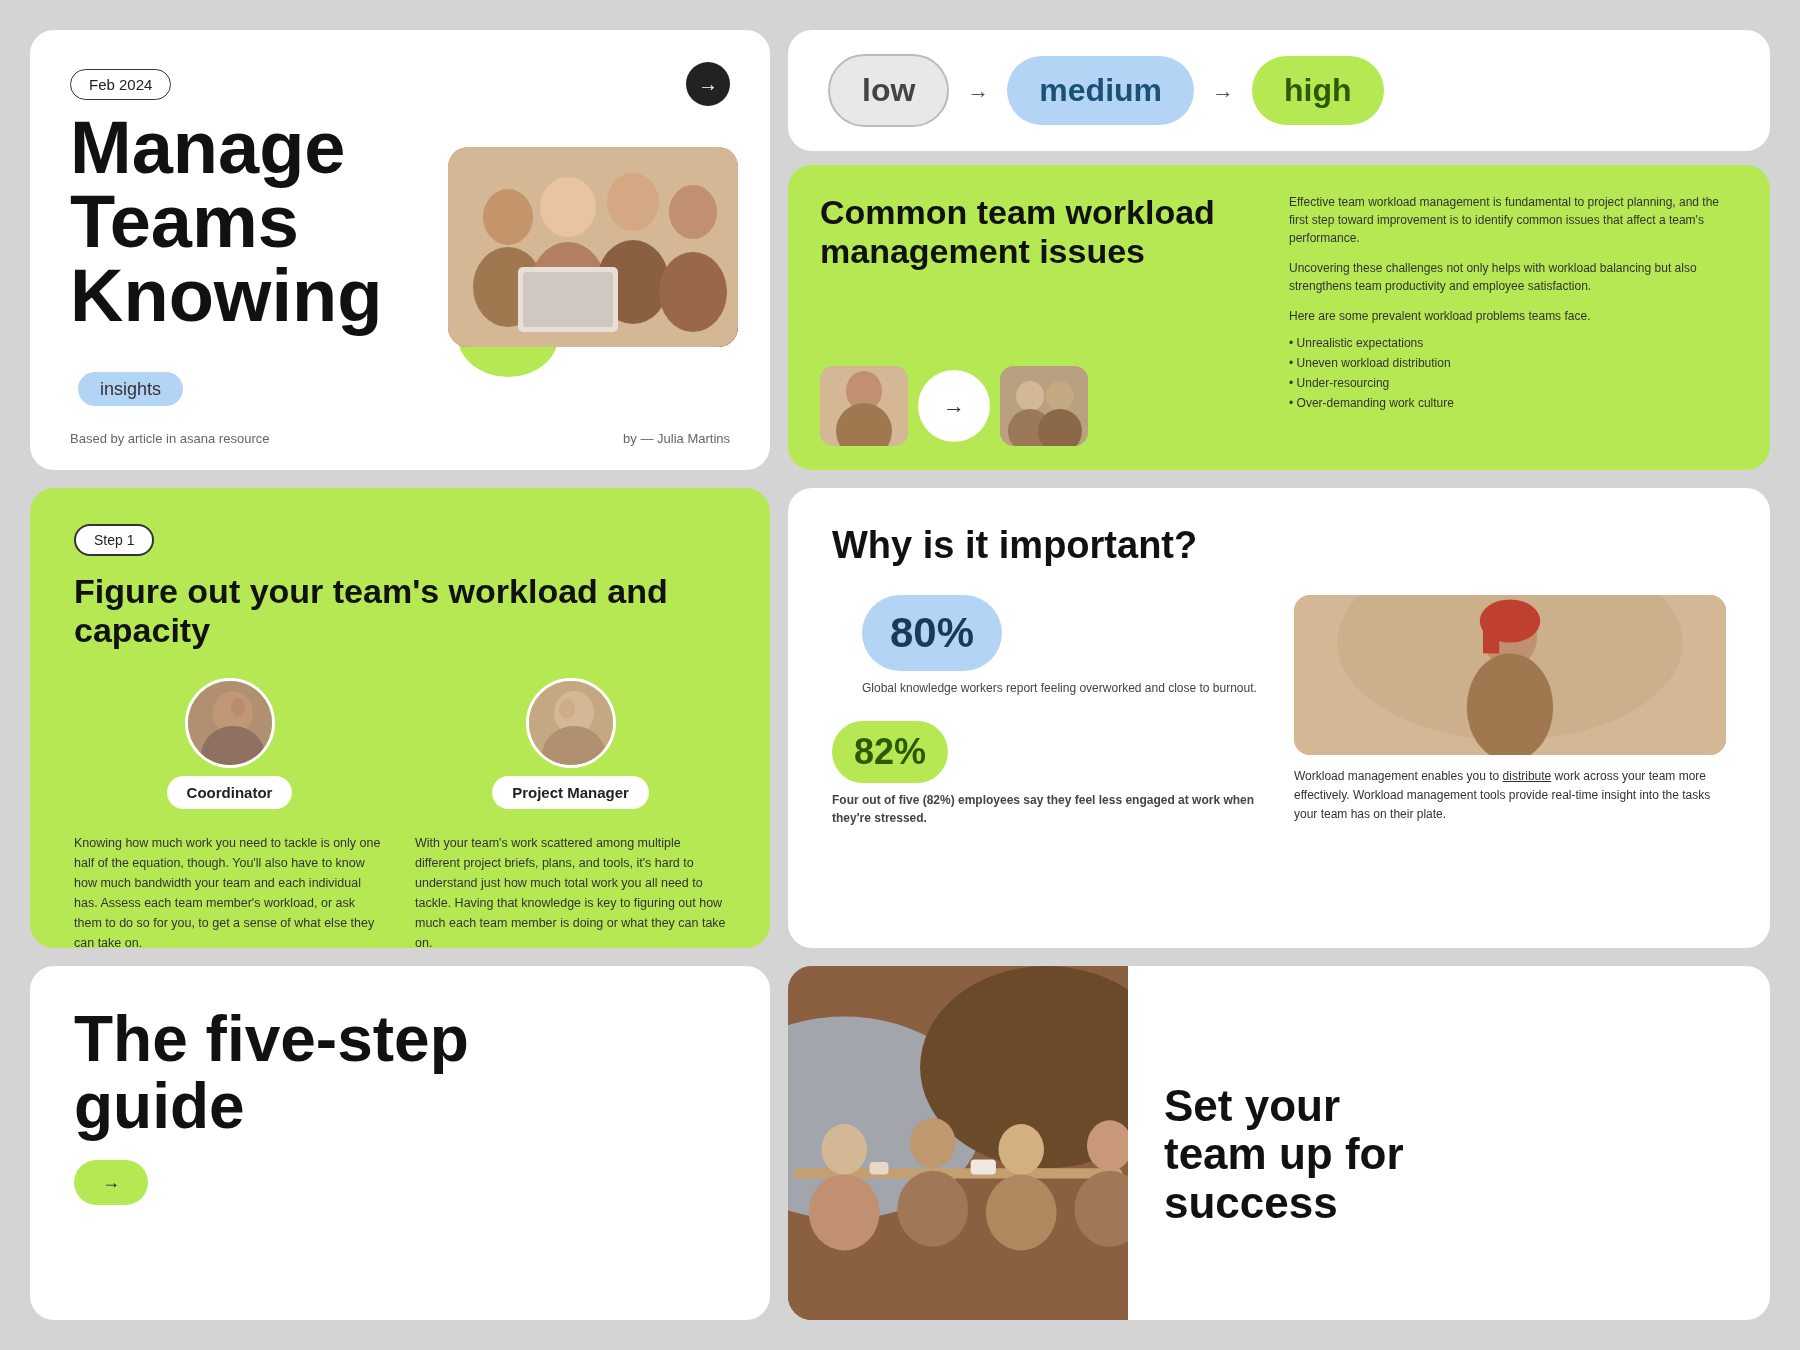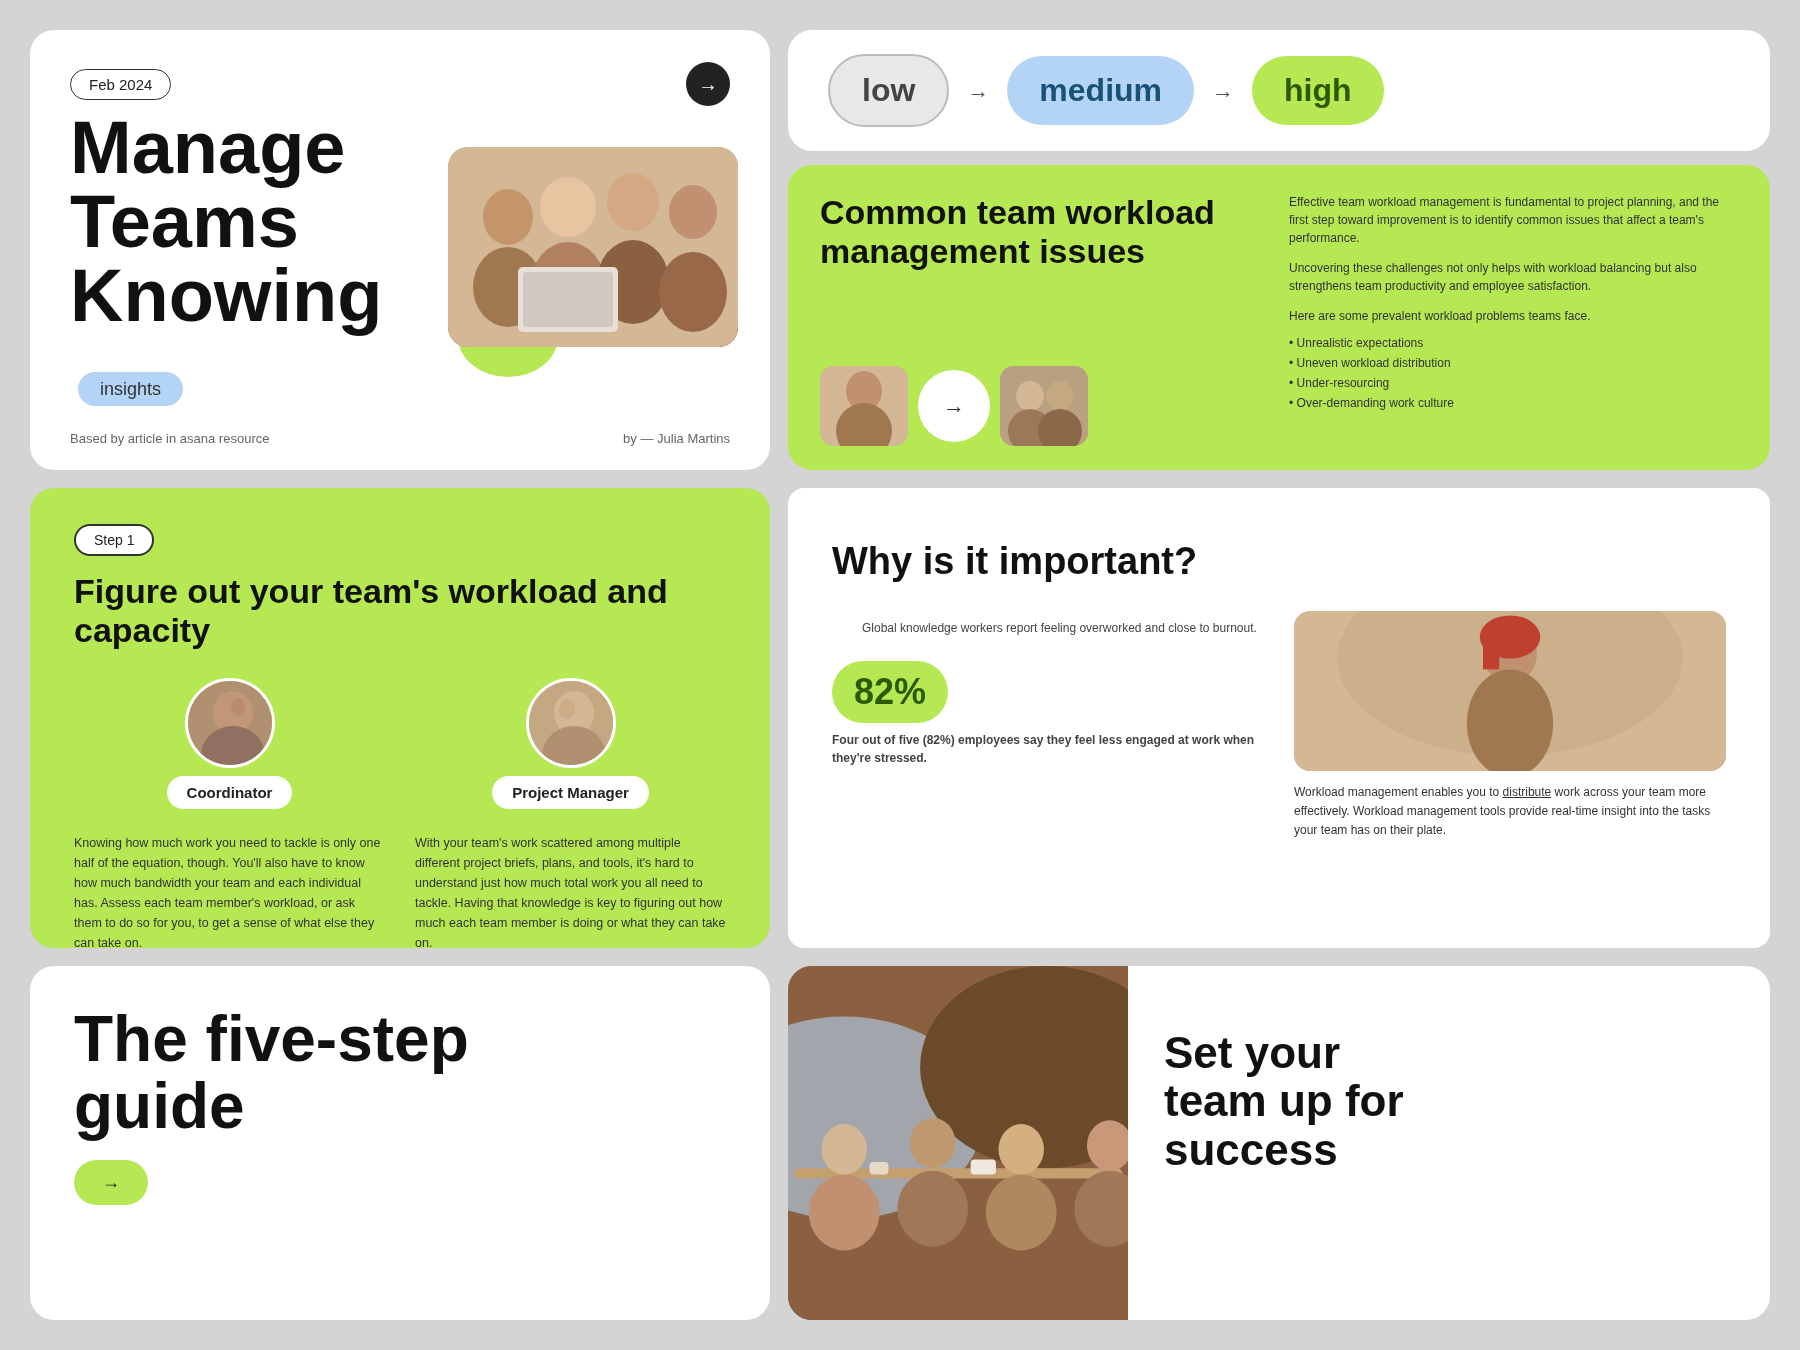--- a/index.html
+++ b/index.html
@@ -283,22 +283,22 @@
       font-size: 12.5px;
       color: #333;
       line-height: 1.6;
     }
 
     
     .card-why {
       grid-column: 2;
       grid-row: 2;
       background: white;
-      border-radius: 16px;
-      padding: 52px 44px;
+      border-radius: 24px;
+      padding: 36px 44px;
     }
 
     .why-title {
       font-size: 38px;
       font-weight: 900;
       color: #111;
       margin-bottom: 28px;
     }
 
     .why-content {
@@ -418,21 +418,21 @@
     .success-photo-inner {
       width: 100%;
       height: 100%;
       background: linear-gradient(160deg, #b8956a 0%, #8a6440 40%, #6b4a2a 100%);
       position: relative;
     }
 
     .success-content {
       padding: 40px 36px;
       display: flex;
-      align-items: flex-start;
+      align-items: center;
       margin-top: 23px;
     }
 
     .success-title {
       font-size: 44px;
       font-weight: 900;
       color: #111;
       line-height: 1.1;
     }
 
@@ -605,20 +605,21 @@
     <p>With your team's work scattered among multiple different project briefs, plans, and tools, it's hard to understand just how much total work you all need to tackle. Having that knowledge is key to figuring out how much each team member is doing or what they can take on.</p>
   </div>
 </div>
 
 <div class="card card-why">
   <h2 class="why-title">Why is it important?</h2>
 
   <div class="why-content">
     <div class="why-left">
       <div class="stat-section">
+        <div class="stat-bubble-large">80%</div>
         <p class="stat-label" style="margin-top:8px; margin-left:30px;">Global knowledge workers report feeling overworked and close to burnout.</p>
       </div>
       <div class="stat-section">
         <div class="stat-bubble-medium">82%</div>
         <p class="stat-label" style="margin-top:8px;font-weight:bold;">Four out of five (82%) employees say they feel less engaged at work when they're stressed.</p>
       </div>
     </div>
 
     <div class="why-right">
       <div class="why-photo">

